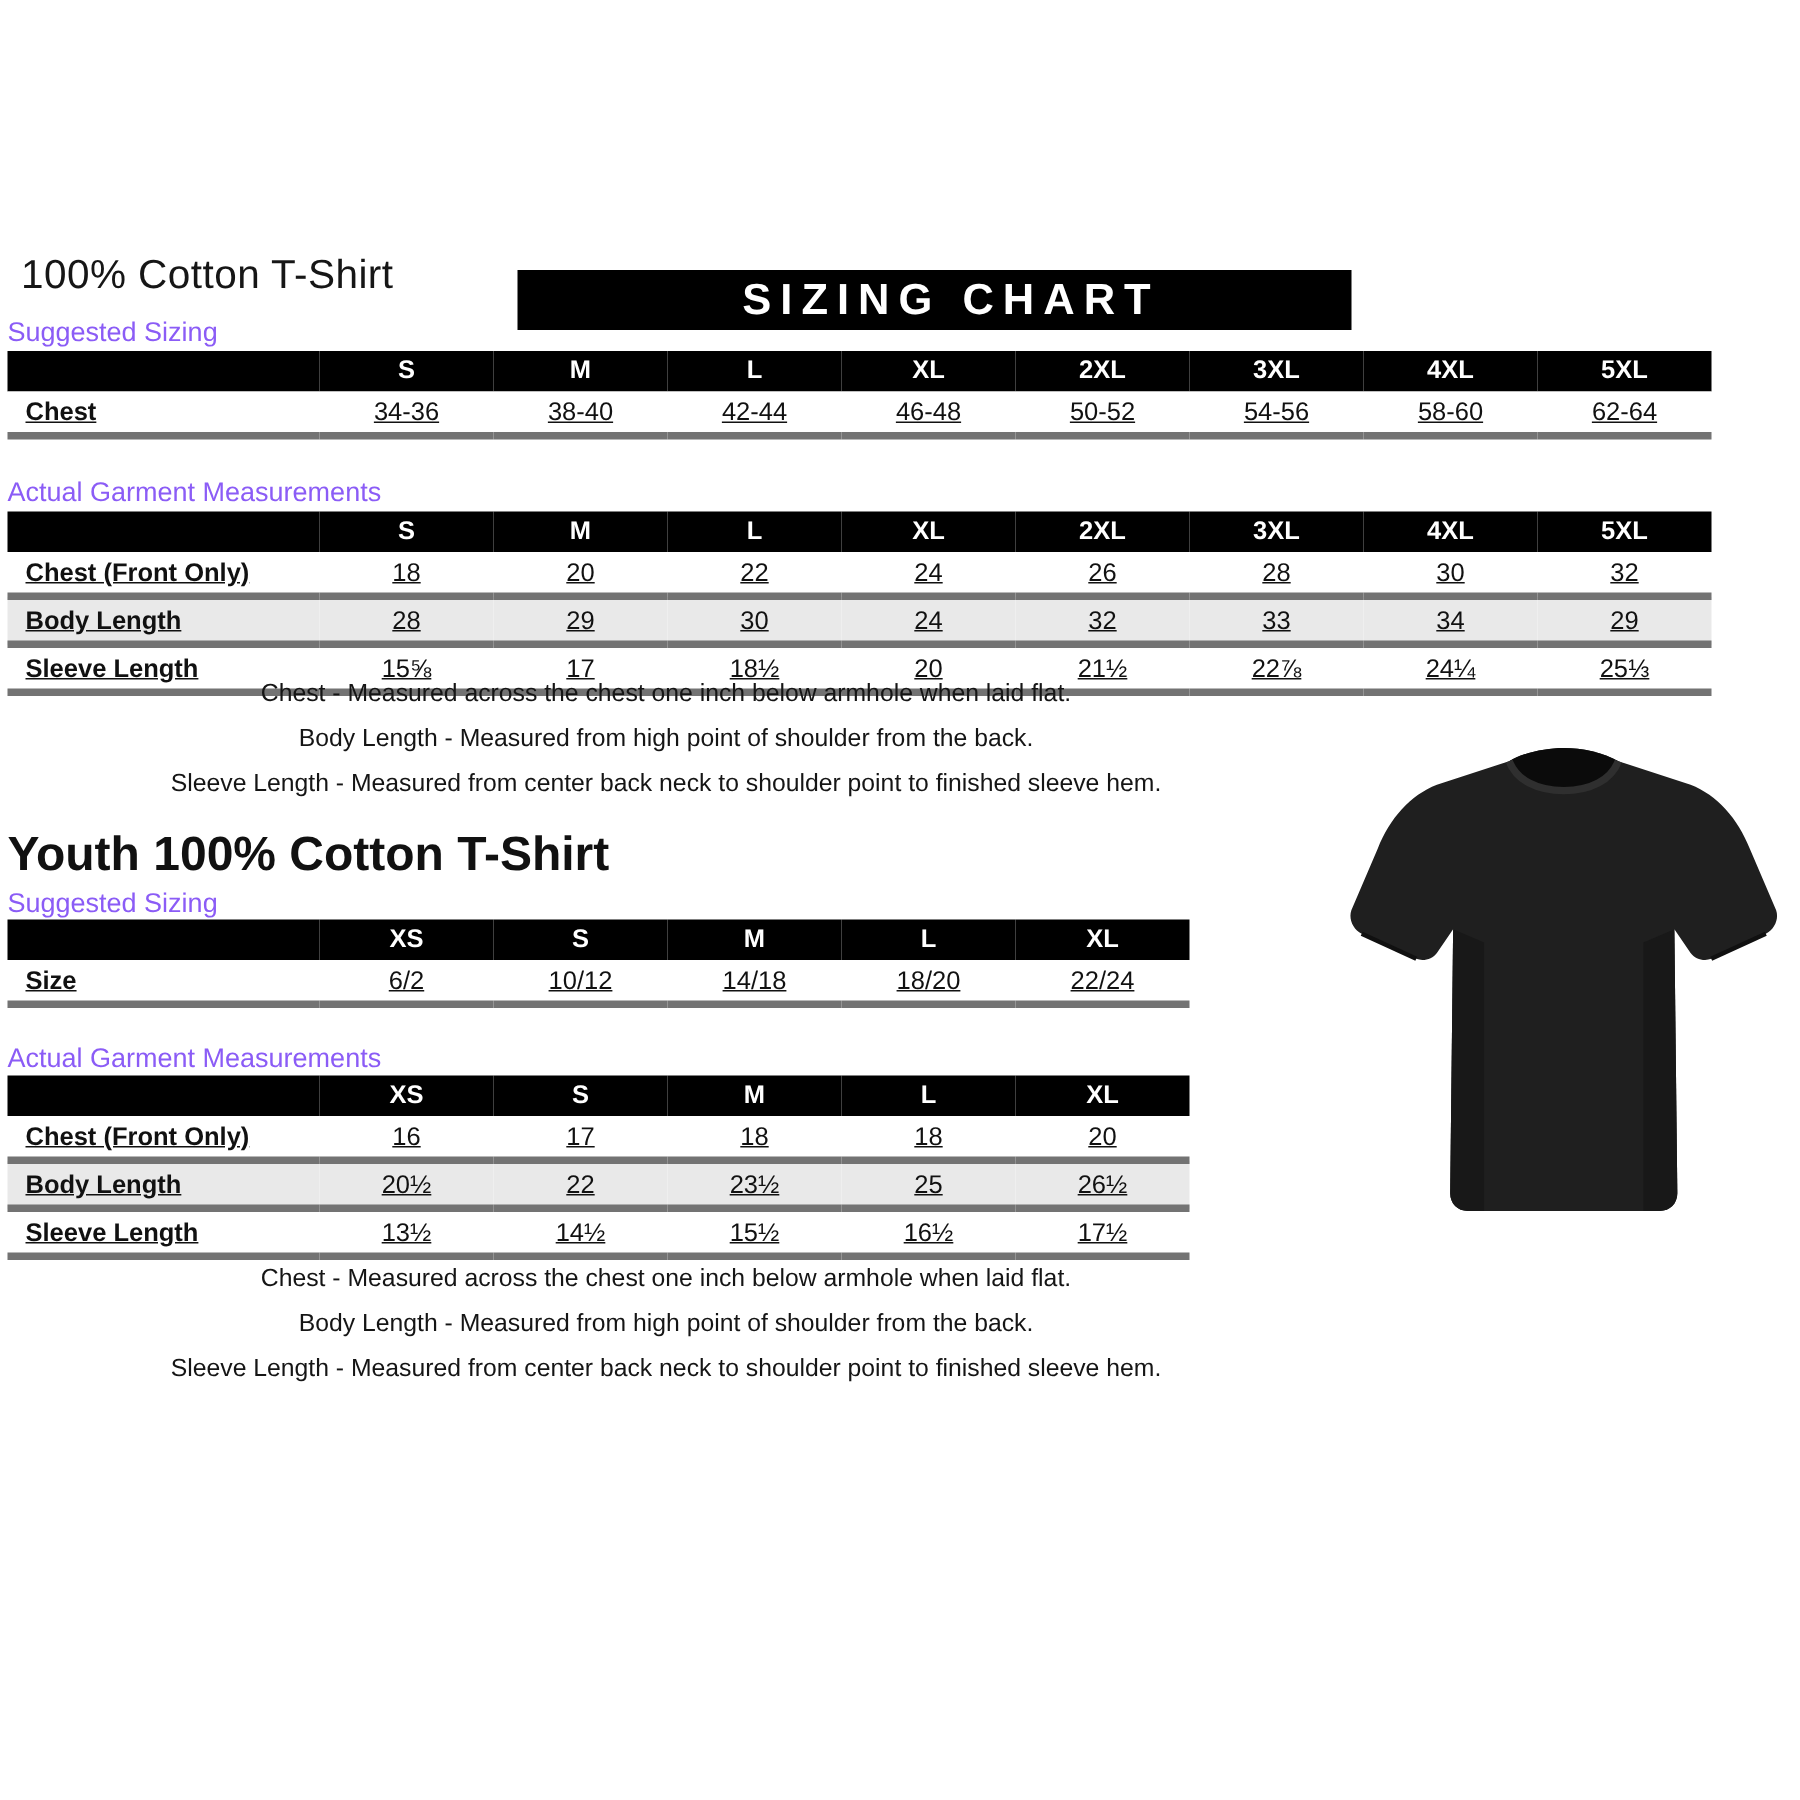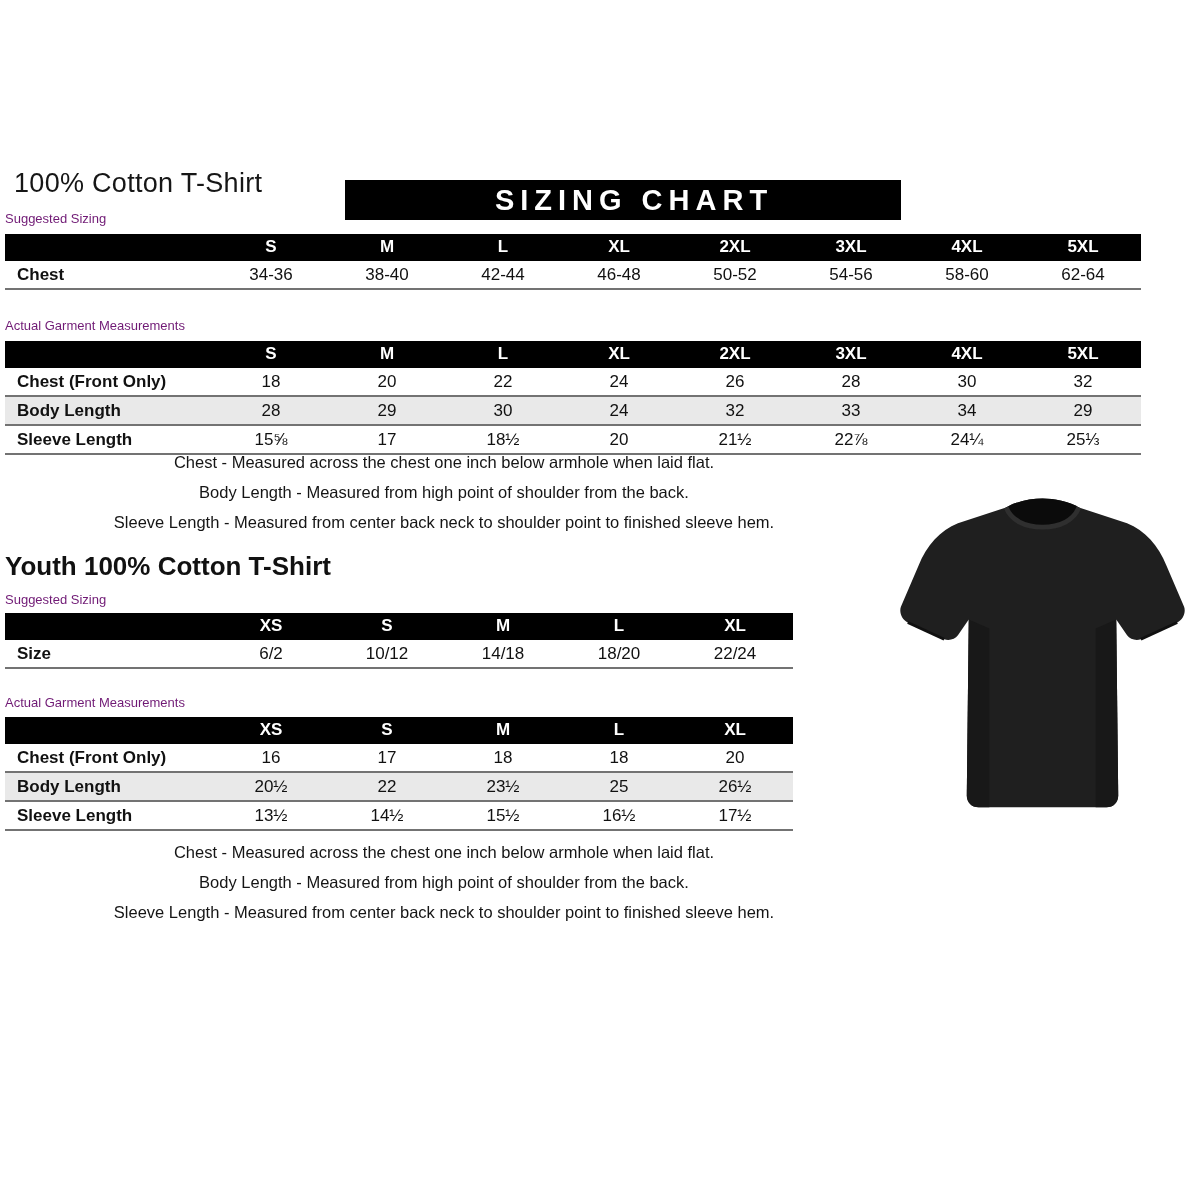--- a/index.html
+++ b/index.html
@@ -6,45 +6,46 @@
   html,body { background:#ffffff; }
   body {
     width:1200px; height:1200px;
     font-family:"Liberation Sans","DejaVu Sans",sans-serif;
     color:#111;
   }
   #page { position:relative; width:1200px; height:1200px; overflow:hidden; background:#fff; }
   .abs { position:absolute; }
 
   .main-title { font-size:27px; font-weight:400; letter-spacing:0.3px; color:#161616; }
-  .youth-title { font-size:26px; font-weight:700; color:#111; }
+  .youth-title { font-size:32px; font-weight:700; color:#111; }
 
   .banner {
     background:#000; color:#fff;
     width:556px; height:40px;
     display:flex; align-items:center; justify-content:center;
     font-size:29px; font-weight:700; letter-spacing:6px;
   }
 
-  .section-label { font-size:13px; color:#701a75; }
+  .section-label { font-size:18px; color:#8b5cf6; }
 
   table.size-table { border-collapse:collapse; table-layout:fixed; }
   table.adult { width:1136px; }
   table.youth { width:788px; }
   .size-table thead th {
     background:#000; color:#fff;
     font-size:17px; font-weight:700;
     text-align:center; padding:3px 0 4px;
   }
   .size-table th.label-col { width:208px; }
   .size-table tbody td {
     font-size:17px; text-align:center;
     padding:4px 0 3px;
-    border-bottom:2px solid #737373;
+    border-bottom:5px solid #737373;
     background:#fff;
+    text-decoration:underline;
   }
   .size-table tbody td.row-label {
     text-align:left; font-weight:700; padding-left:12px;
   }
   .size-table tbody tr:nth-child(even) td { background:#e9e9e9; }
 
   .notes p { font-size:16.5px; margin:0 0 11px 0; color:#151515;text-align:center; }
 
   .tshirt-wrap { width:295px; height:368px; }
 </style>

